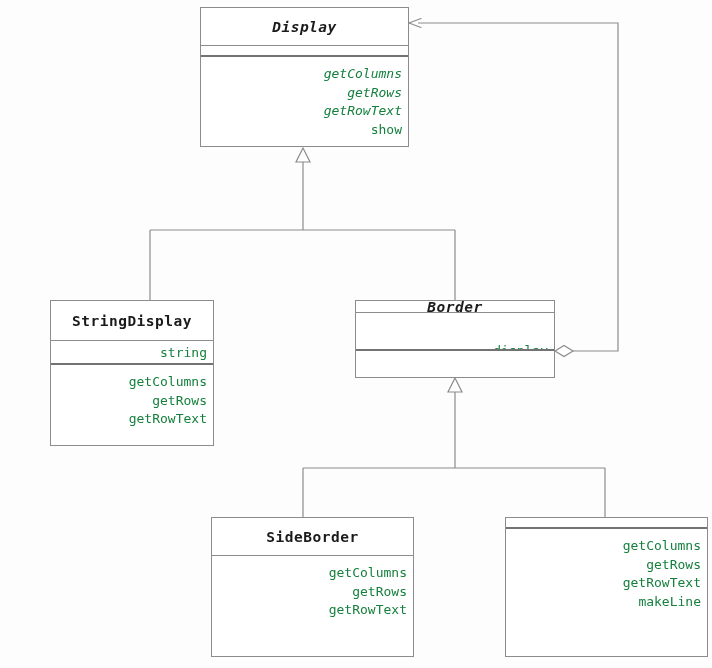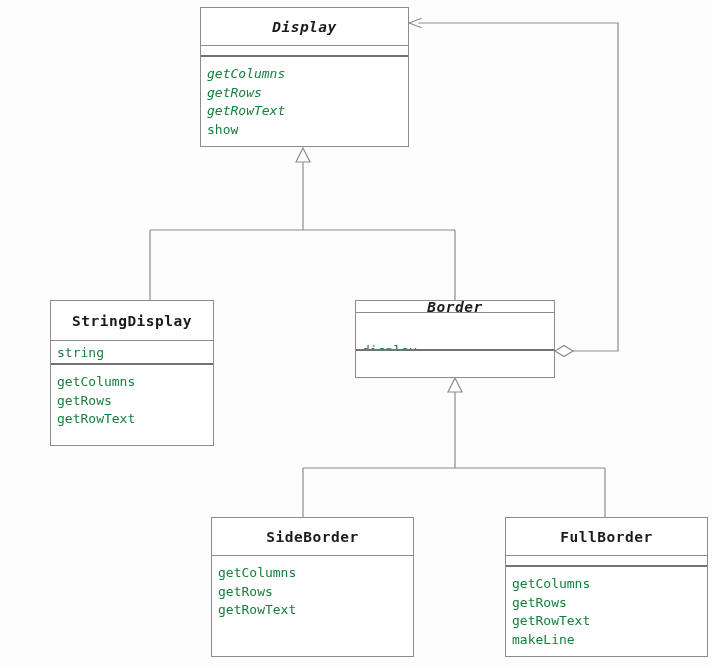--- a/index.html
+++ b/index.html
@@ -23,20 +23,21 @@
     height: 668px;
     pointer-events: none;
   }
   .umlbox {
     position: absolute;
     box-sizing: border-box;
     border: 1px solid #8c8c8c;
     background: #ffffff;
     display: flex;
     flex-direction: column;
+    text-align: right;
   }
   .compartment {
     box-sizing: border-box;
     overflow: hidden;
   }
   .c-title {
     display: flex;
     align-items: center;
     justify-content: center;
     border-bottom: 1px solid #8c8c8c;
@@ -147,23 +148,20 @@
       <span class="cls-name">SideBorder</span>
     </div>
     <div class="compartment c-ops">
       <div class="member">getColumns</div>
       <div class="member">getRows</div>
       <div class="member">getRowText</div>
     </div>
   </div>
 
   <div class="umlbox" style="left:505px; top:517px; width:203px; height:140px;">
-    <div class="compartment c-title" style="height:38px;">
-      <span class="cls-name">FullBorder</span>
-    </div>
     <div class="compartment c-attrs empty" style="height:11px;"></div>
     <div class="compartment c-ops">
       <div class="member">getColumns</div>
       <div class="member">getRows</div>
       <div class="member">getRowText</div>
       <div class="member">makeLine</div>
     </div>
   </div>
 
 </div>

